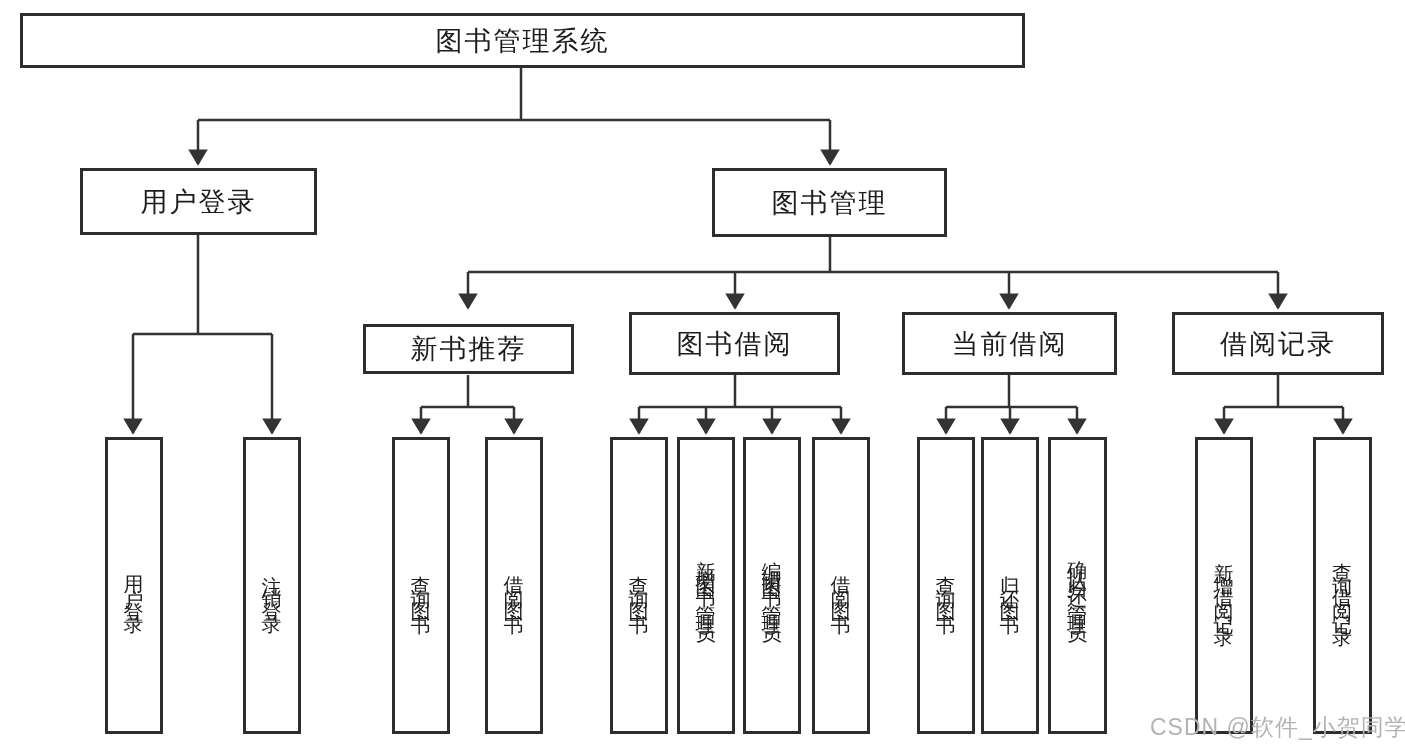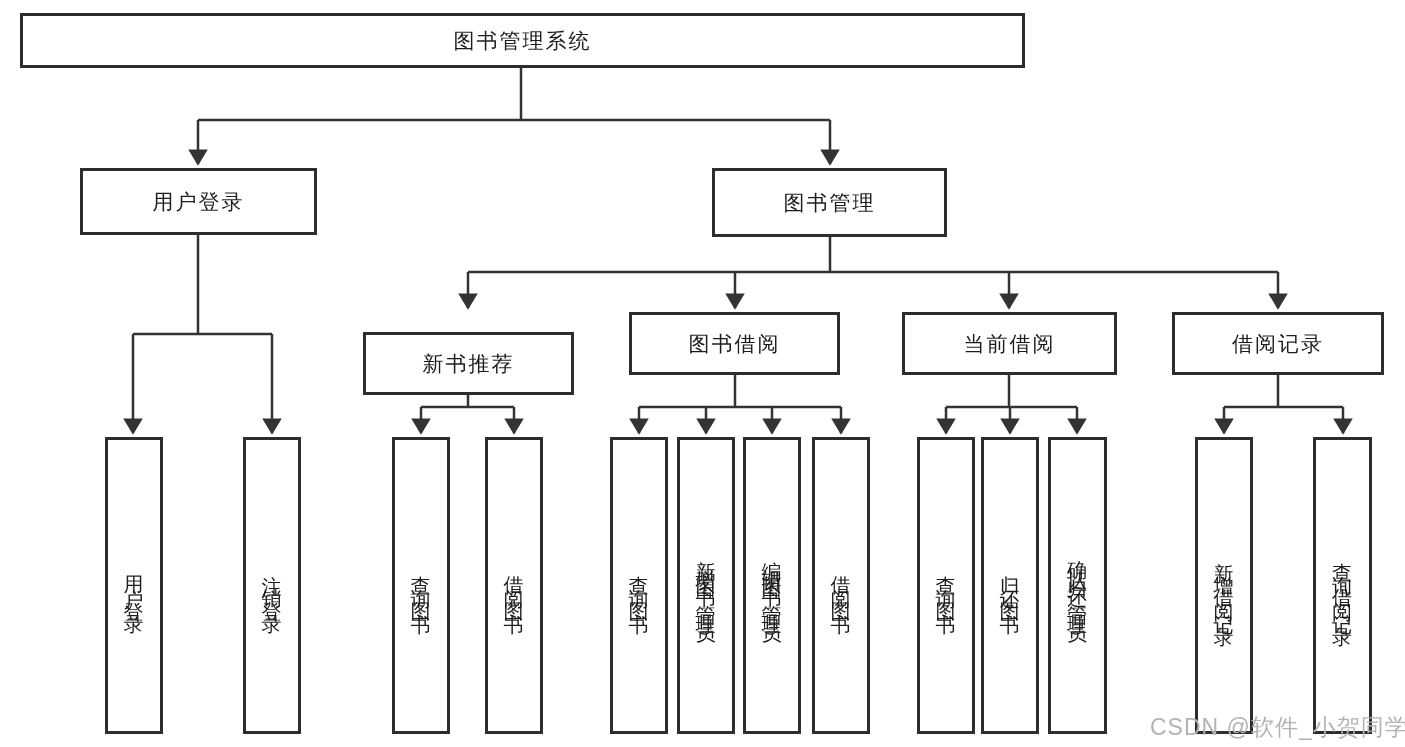--- a/index.html
+++ b/index.html
@@ -13,21 +13,21 @@
   svg.wires { position:absolute; left:0; top:0; width:1405px; height:747px; }
   .node {
     position:absolute;
     background:#ffffff;
     border:3px solid #2d2d2d;
     box-sizing:border-box;
     display:flex; align-items:center; justify-content:center;
   }
   .node span {
     color:#1c1c1c;
-    font-size:21px;
+    font-size:27px;
     letter-spacing:2px;
     white-space:nowrap;
   }
   .leaf span.vtext {
     writing-mode:vertical-rl;
     text-orientation:mixed;
     font-size:20px;
     letter-spacing:13px;
     line-height:1;
     white-space:normal;
@@ -96,21 +96,21 @@
     <span>图书管理系统</span>
   </div>
 
   <div class="node" style="left:80px;top:168px;width:237px;height:67px">
     <span>用户登录</span>
   </div>
   <div class="node" style="left:712px;top:168px;width:235px;height:69px">
     <span>图书管理</span>
   </div>
 
-  <div class="node" style="left:363px;top:332px;width:211px;height:63px">
+  <div class="node" style="left:363px;top:324px;width:211px;height:50px">
     <span>新书推荐</span>
   </div>
   <div class="node" style="left:629px;top:312px;width:211px;height:63px">
     <span>图书借阅</span>
   </div>
   <div class="node" style="left:902px;top:312px;width:215px;height:63px">
     <span>当前借阅</span>
   </div>
   <div class="node" style="left:1172px;top:312px;width:212px;height:63px">
     <span>借阅记录</span>

